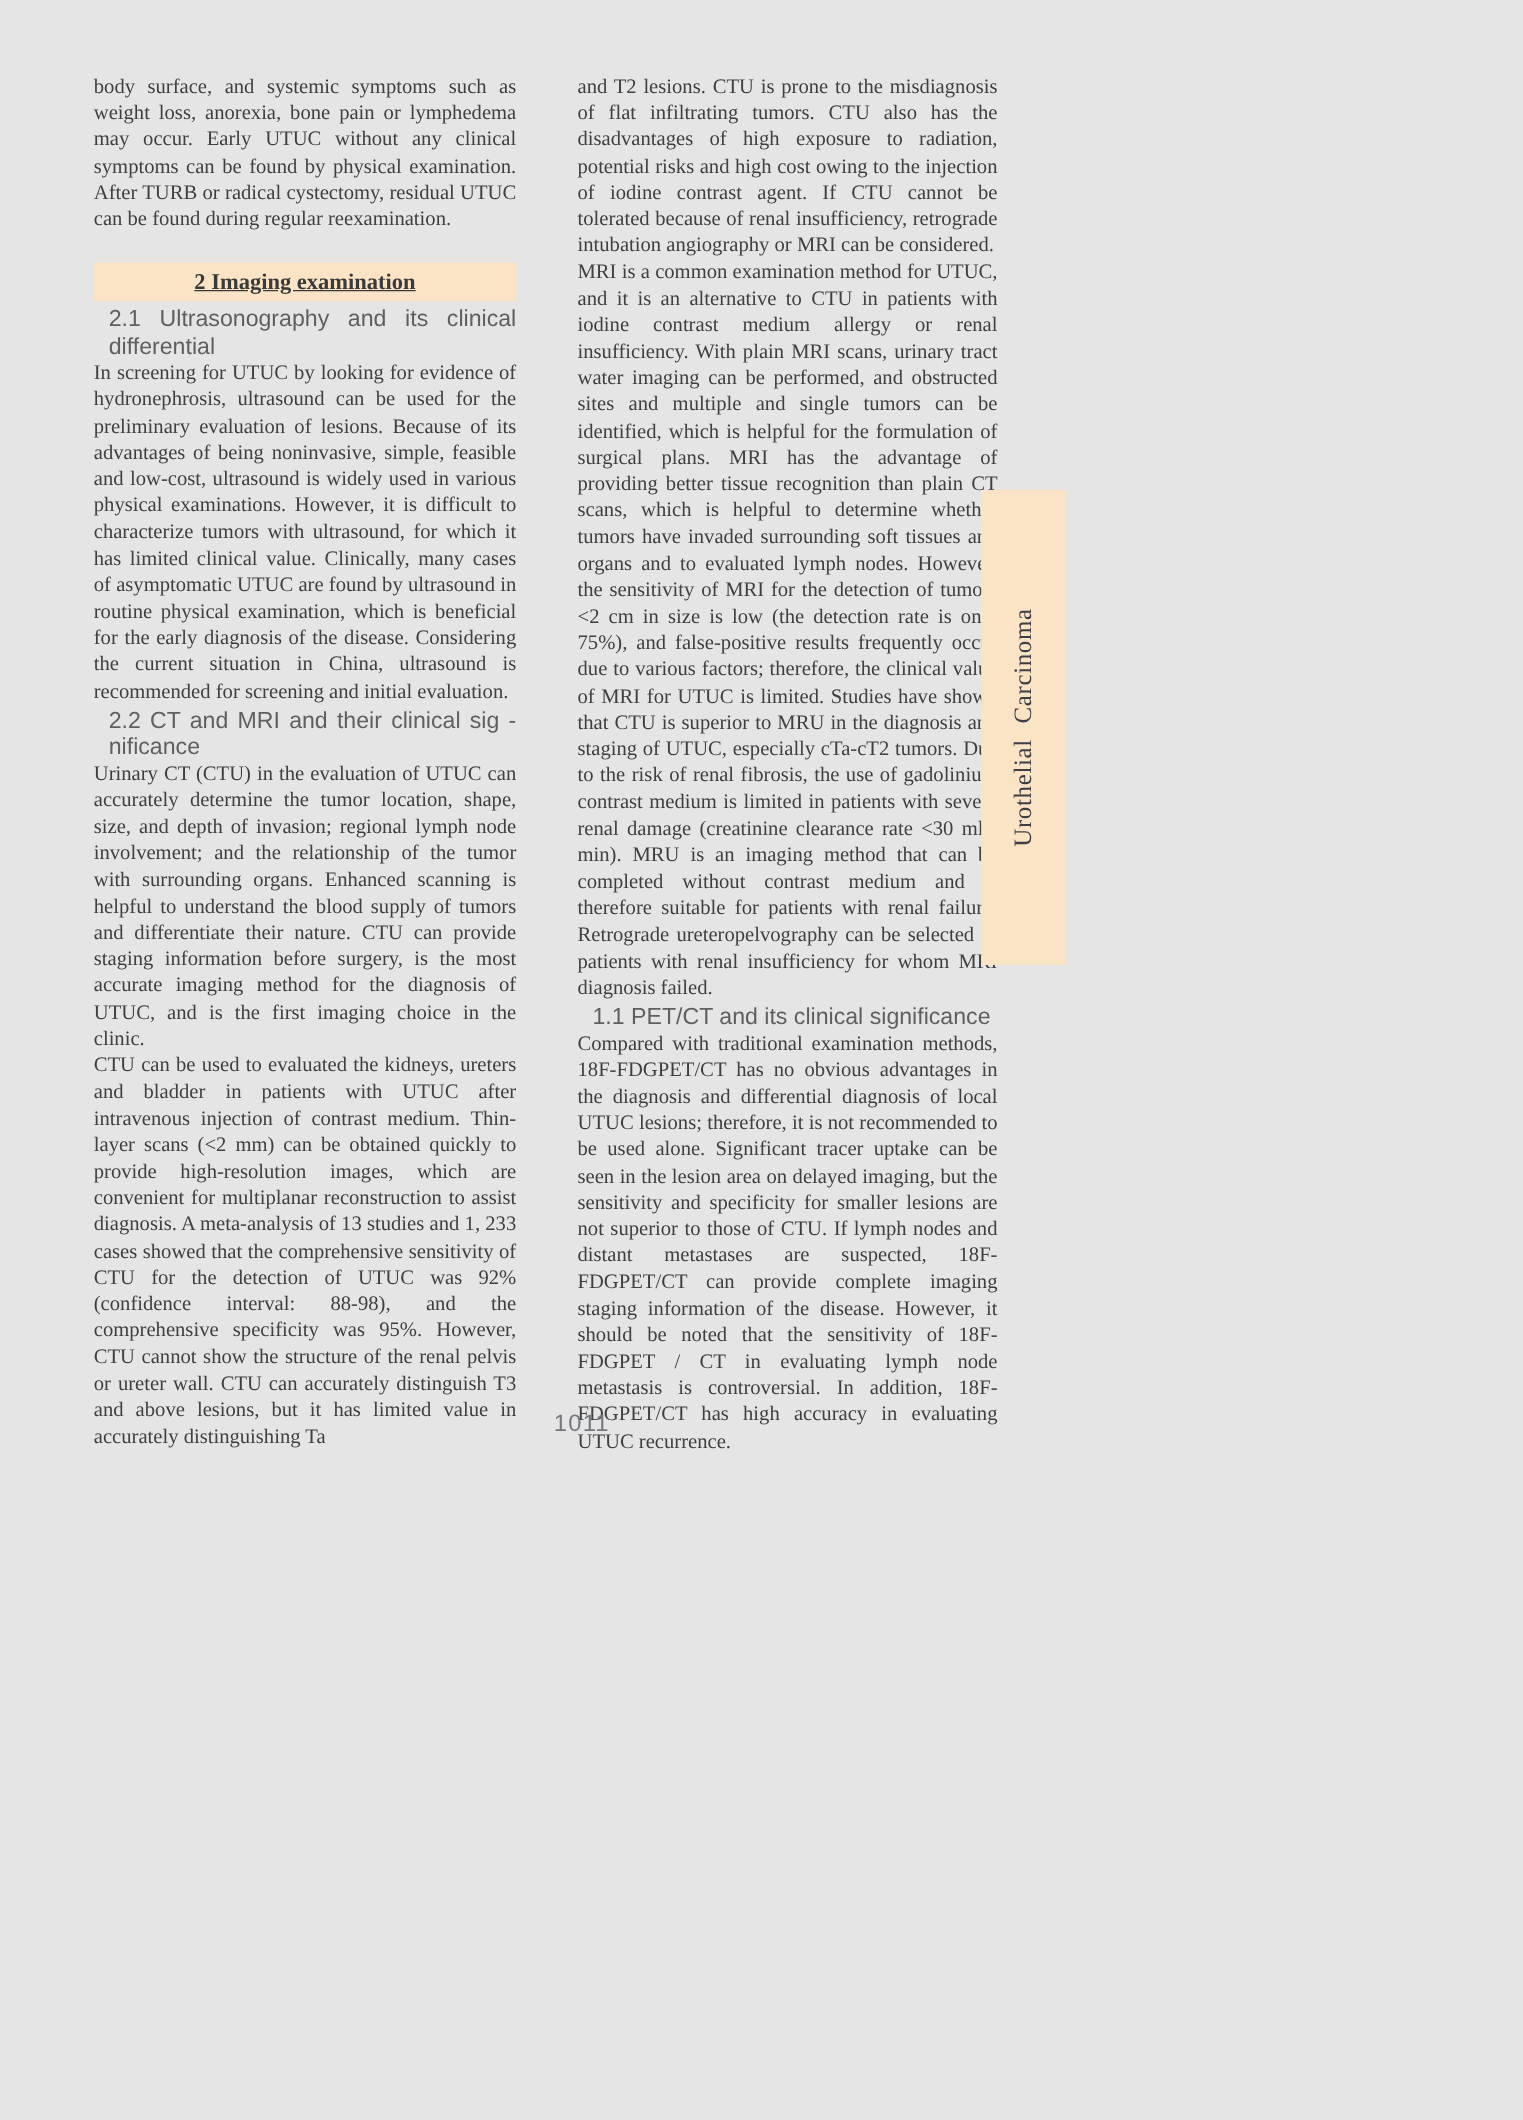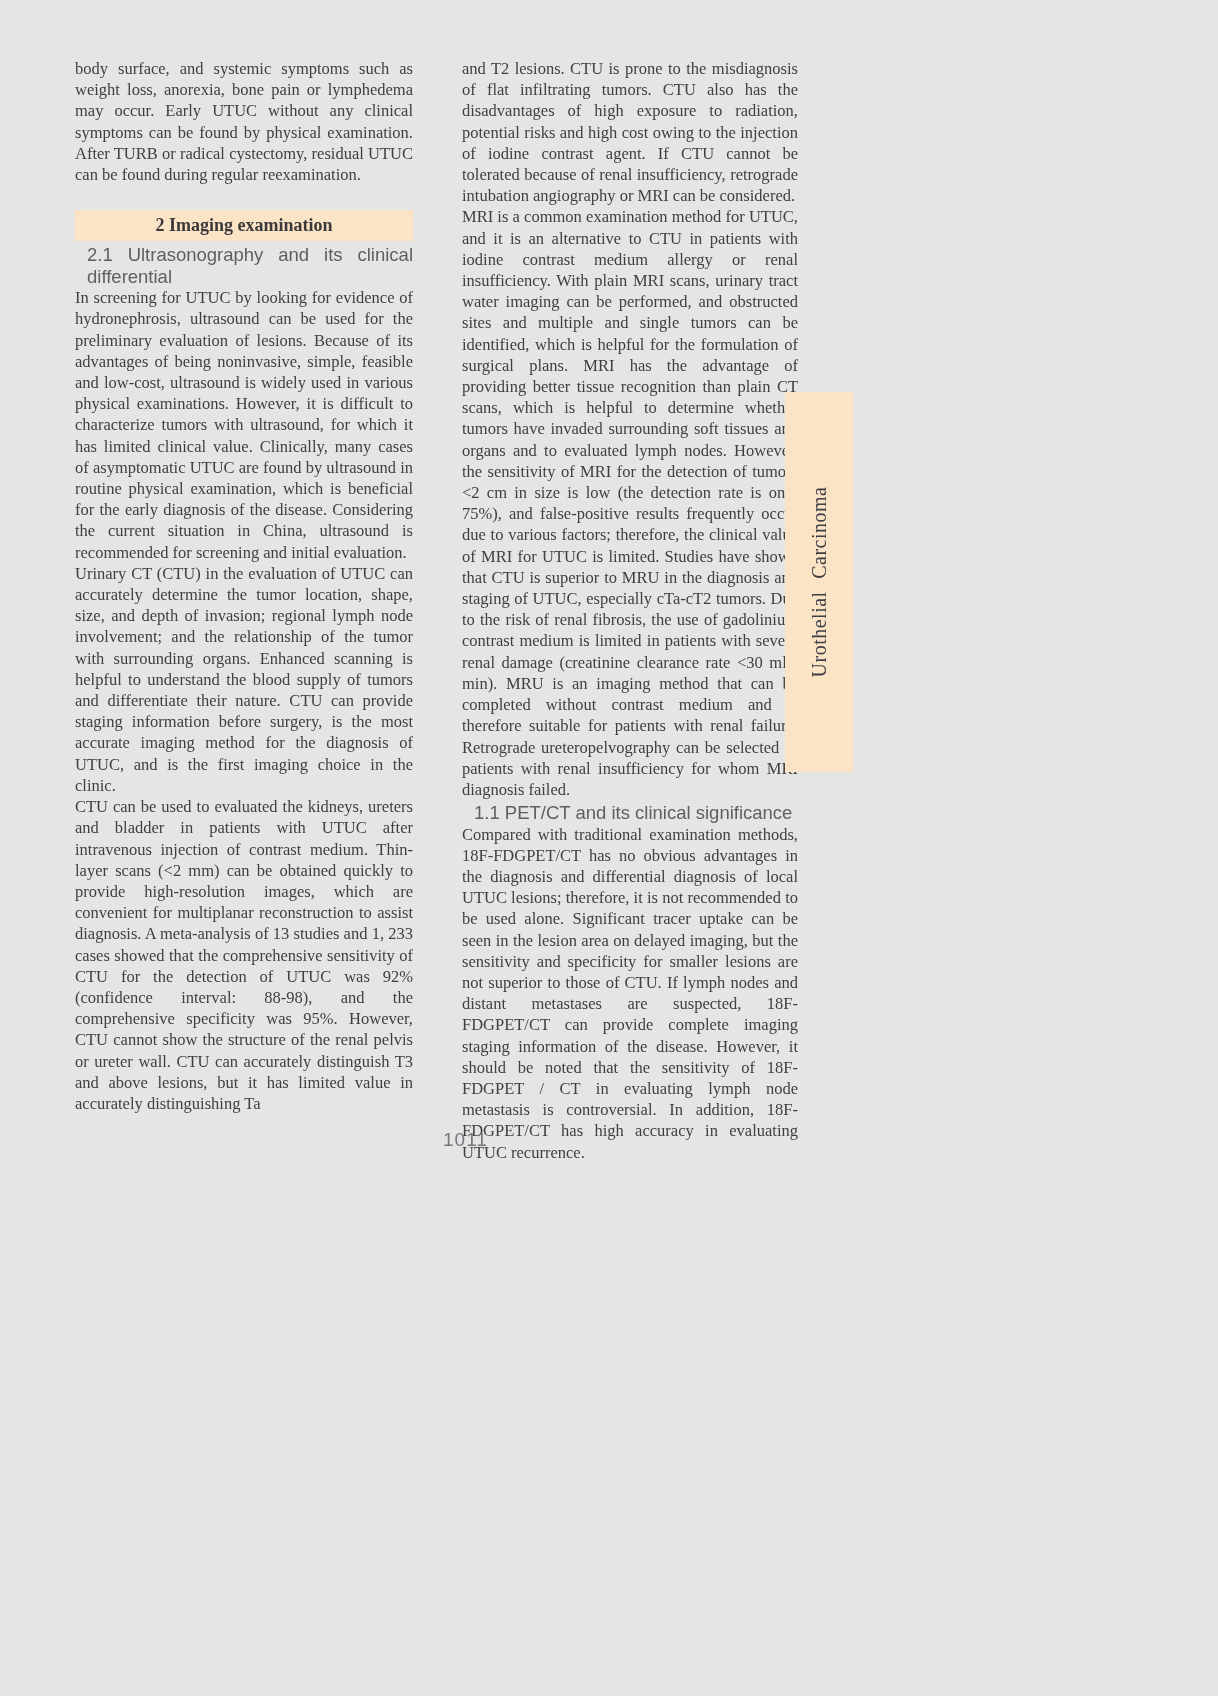--- a/index.html
+++ b/index.html
@@ -37,20 +37,21 @@
     margin-top: 25px;
     margin-bottom: 3px;
     background: #fbe3c6;
     height: 31px;
     line-height: 31px;
     text-align: center;
     font-weight: bold;
     font-size: 18px;
     color: #3a3a3a;
     font-family: "Liberation Serif", serif;
+    text-decoration: underline;
   }
   .subhead {
     font-family: "Liberation Sans", sans-serif;
     font-size: 18.5px;
     line-height: 21.5px;
     color: #5f5f5f;
     font-weight: 400;
     margin-left: 12px;
   }
   .subhead .stretch {
@@ -102,20 +103,24 @@
 
     <div class="bar-header">2 Imaging examination</div>
 
     <div class="subhead">
       <div class="stretch">2.1 Ultrasonography and its clinical</div>
       <div class="plain">differential</div>
     </div>
 
     <p class="body-para">In screening for UTUC by looking for evidence of hydronephrosis, ultrasound can be used for the preliminary evaluation of lesions. Because of its advantages of being noninvasive, simple, feasible and low-cost, ultrasound is widely used in various physical examinations. However, it is difficult to characterize tumors with ultrasound, for which it has limited clinical value. Clinically, many cases of asymptomatic UTUC are found by ultrasound in routine physical examination, which is beneficial for the early diagnosis of the disease. Considering the current situation in China, ultrasound is recommended for screening and initial evaluation.</p>
 
+    <div class="subhead mt2">
+      <div class="stretch">2.2 CT and MRI and their clinical sig -</div>
+      <div class="plain">nificance</div>
+    </div>
 
     <p class="body-para">Urinary CT (CTU) in the evaluation of UTUC can accurately determine the tumor location, shape, size, and depth of invasion; regional lymph node involvement; and the relationship of the tumor with surrounding organs. Enhanced scanning is helpful to understand the blood supply of tumors and differentiate their nature. CTU can provide staging information before surgery, is the most accurate imaging method for the diagnosis of UTUC, and is the first imaging choice in the clinic.</p>
 
     <p class="body-para">CTU can be used to evaluated the kidneys, ureters and bladder in patients with UTUC after intravenous injection of contrast medium. Thin-layer scans (&lt;2 mm) can be obtained quickly to provide high-resolution images, which are convenient for multiplanar reconstruction to assist diagnosis. A meta-analysis of 13 studies and 1, 233 cases showed that the comprehensive sensitivity of CTU for the detection of UTUC was 92% (confidence interval: 88-98), and the comprehensive specificity was 95%. However, CTU cannot show the structure of the renal pelvis or ureter wall. CTU can accurately distinguish T3 and above lesions, but it has limited value in accurately distinguishing Ta</p>
   </div>
 
   <div class="col col-right">
     <p class="body-para">and T2 lesions. CTU is prone to the misdiagnosis of flat infiltrating tumors. CTU also has the disadvantages of high exposure to radiation, potential risks and high cost owing to the injection of iodine contrast agent. If CTU cannot be tolerated because of renal insufficiency, retrograde intubation angiography or MRI can be considered.</p>
 
     <p class="body-para">MRI is a common examination method for UTUC, and it is an alternative to CTU in patients with iodine contrast medium allergy or renal insufficiency. With plain MRI scans, urinary tract water imaging can be performed, and obstructed sites and multiple and single tumors can be identified, which is helpful for the formulation of surgical plans. MRI has the advantage of providing better tissue recognition than plain CT scans, which is helpful to determine whether tumors have invaded surrounding soft tissues and organs and to evaluated lymph nodes. However, the sensitivity of MRI for the detection of tumors &lt;2 cm in size is low (the detection rate is only 75%), and false-positive results frequently occur due to various factors; therefore, the clinical value of MRI for UTUC is limited. Studies have shown that CTU is superior to MRU in the diagnosis and staging of UTUC, especially cTa-cT2 tumors. Due to the risk of renal fibrosis, the use of gadolinium contrast medium is limited in patients with severe renal damage (creatinine clearance rate &lt;30 ml / min). MRU is an imaging method that can be completed without contrast medium and is therefore suitable for patients with renal failure. Retrograde ureteropelvography can be selected in patients with renal insufficiency for whom MRI diagnosis failed.</p>

